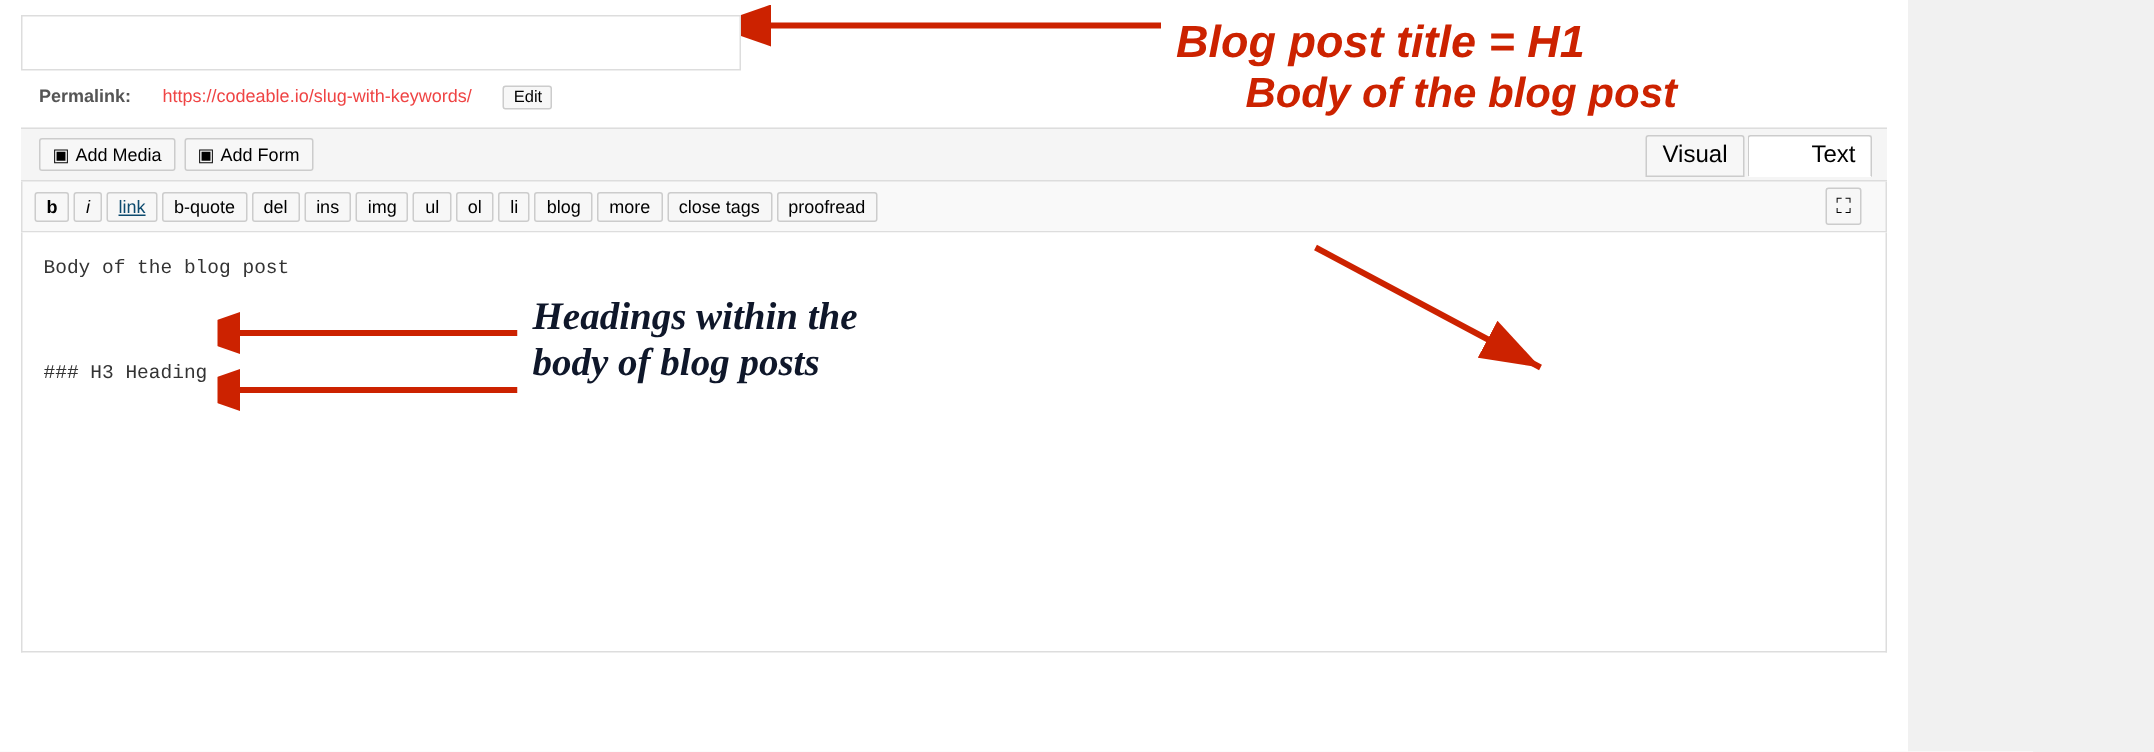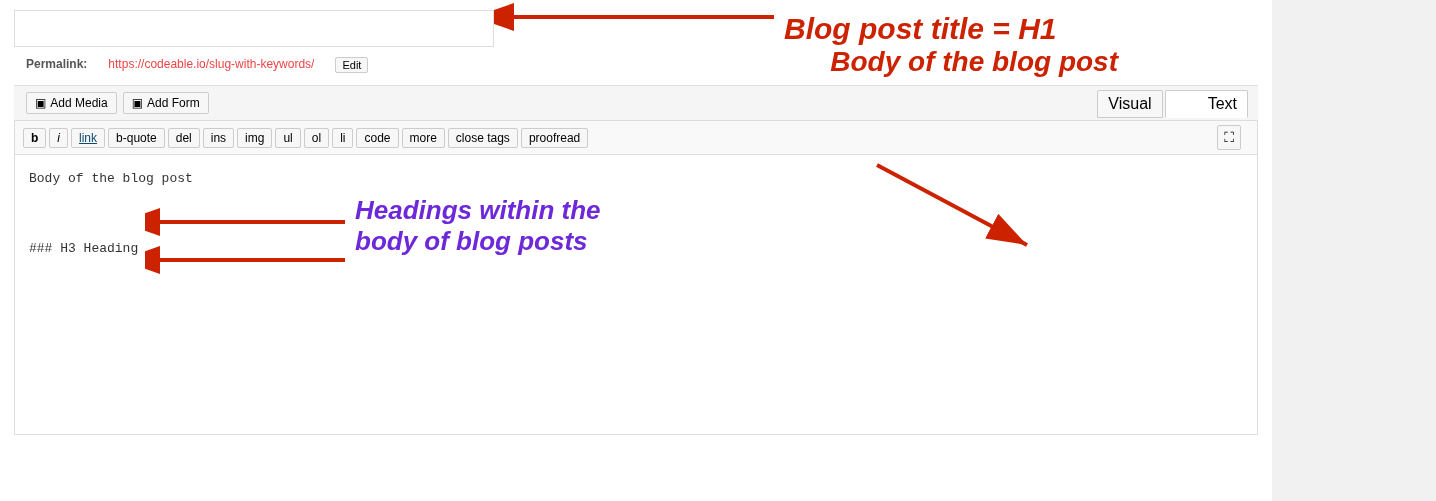--- a/index.html
+++ b/index.html
@@ -157,21 +157,21 @@
       <button class="fmt-btn bold">b</button>
       <button class="fmt-btn italic">i</button>
       <button class="fmt-btn link-btn">link</button>
       <button class="fmt-btn">b-quote</button>
       <button class="fmt-btn">del</button>
       <button class="fmt-btn">ins</button>
       <button class="fmt-btn">img</button>
       <button class="fmt-btn">ul</button>
       <button class="fmt-btn">ol</button>
       <button class="fmt-btn">li</button>
-      <button class="fmt-btn">code</button>
+      <button class="fmt-btn">blog</button>
       <button class="fmt-btn">more</button>
       <button class="fmt-btn">close tags</button>
       <button class="fmt-btn">proofread</button>
 
       <div style="margin-left:auto;">
         <button class="fullscreen-btn" style="font-size:14px;">⛶</button>
       </div>
     </div>
 
     <div style="position:relative; background:#fff; border:1px solid #ddd; border-top:none; min-height:280px; padding:12px 14px;">
@@ -193,21 +193,21 @@
 
       <svg width="200" height="50" style="position:absolute; left:130px; top:90px;">
         <defs>
           <marker id="arrowhead3" markerWidth="10" markerHeight="7" refX="0" refY="3.5" orient="auto">
             <polygon points="0 0, 10 3.5, 0 7" fill="#cc2200"></polygon>
           </marker>
         </defs>
         <line x1="200" y1="15" x2="15" y2="15" stroke="#cc2200" stroke-width="4" marker-end="url(#arrowhead3)"></line>
       </svg>
 
-      <div style="position:absolute; left:340px; top:40px; color:#6d28d9; font-size:26px; font-weight:900; font-style:italic; line-height:1.2; width:320px;">
+      <div style="position:absolute; left:340px; top:40px; color:#0f172a; font-size:26px; font-weight:900; font-style:italic; line-height:1.2; width:320px;font-family:Liberation Serif, serif;">
         Headings within the<br>body of blog posts
       </div>
 
       <svg width="500" height="150" style="position:absolute; right:80px; top:0px;">
         <defs>
           <marker id="arrowhead4" markerWidth="10" markerHeight="7" refX="10" refY="3.5" orient="auto">
             <polygon points="10 3.5, 0 0, 0 7" fill="#cc2200"></polygon>
           </marker>
         </defs>
         <line x1="200" y1="10" x2="350" y2="90" stroke="#cc2200" stroke-width="4" marker-end="url(#arrowhead4)"></line>

